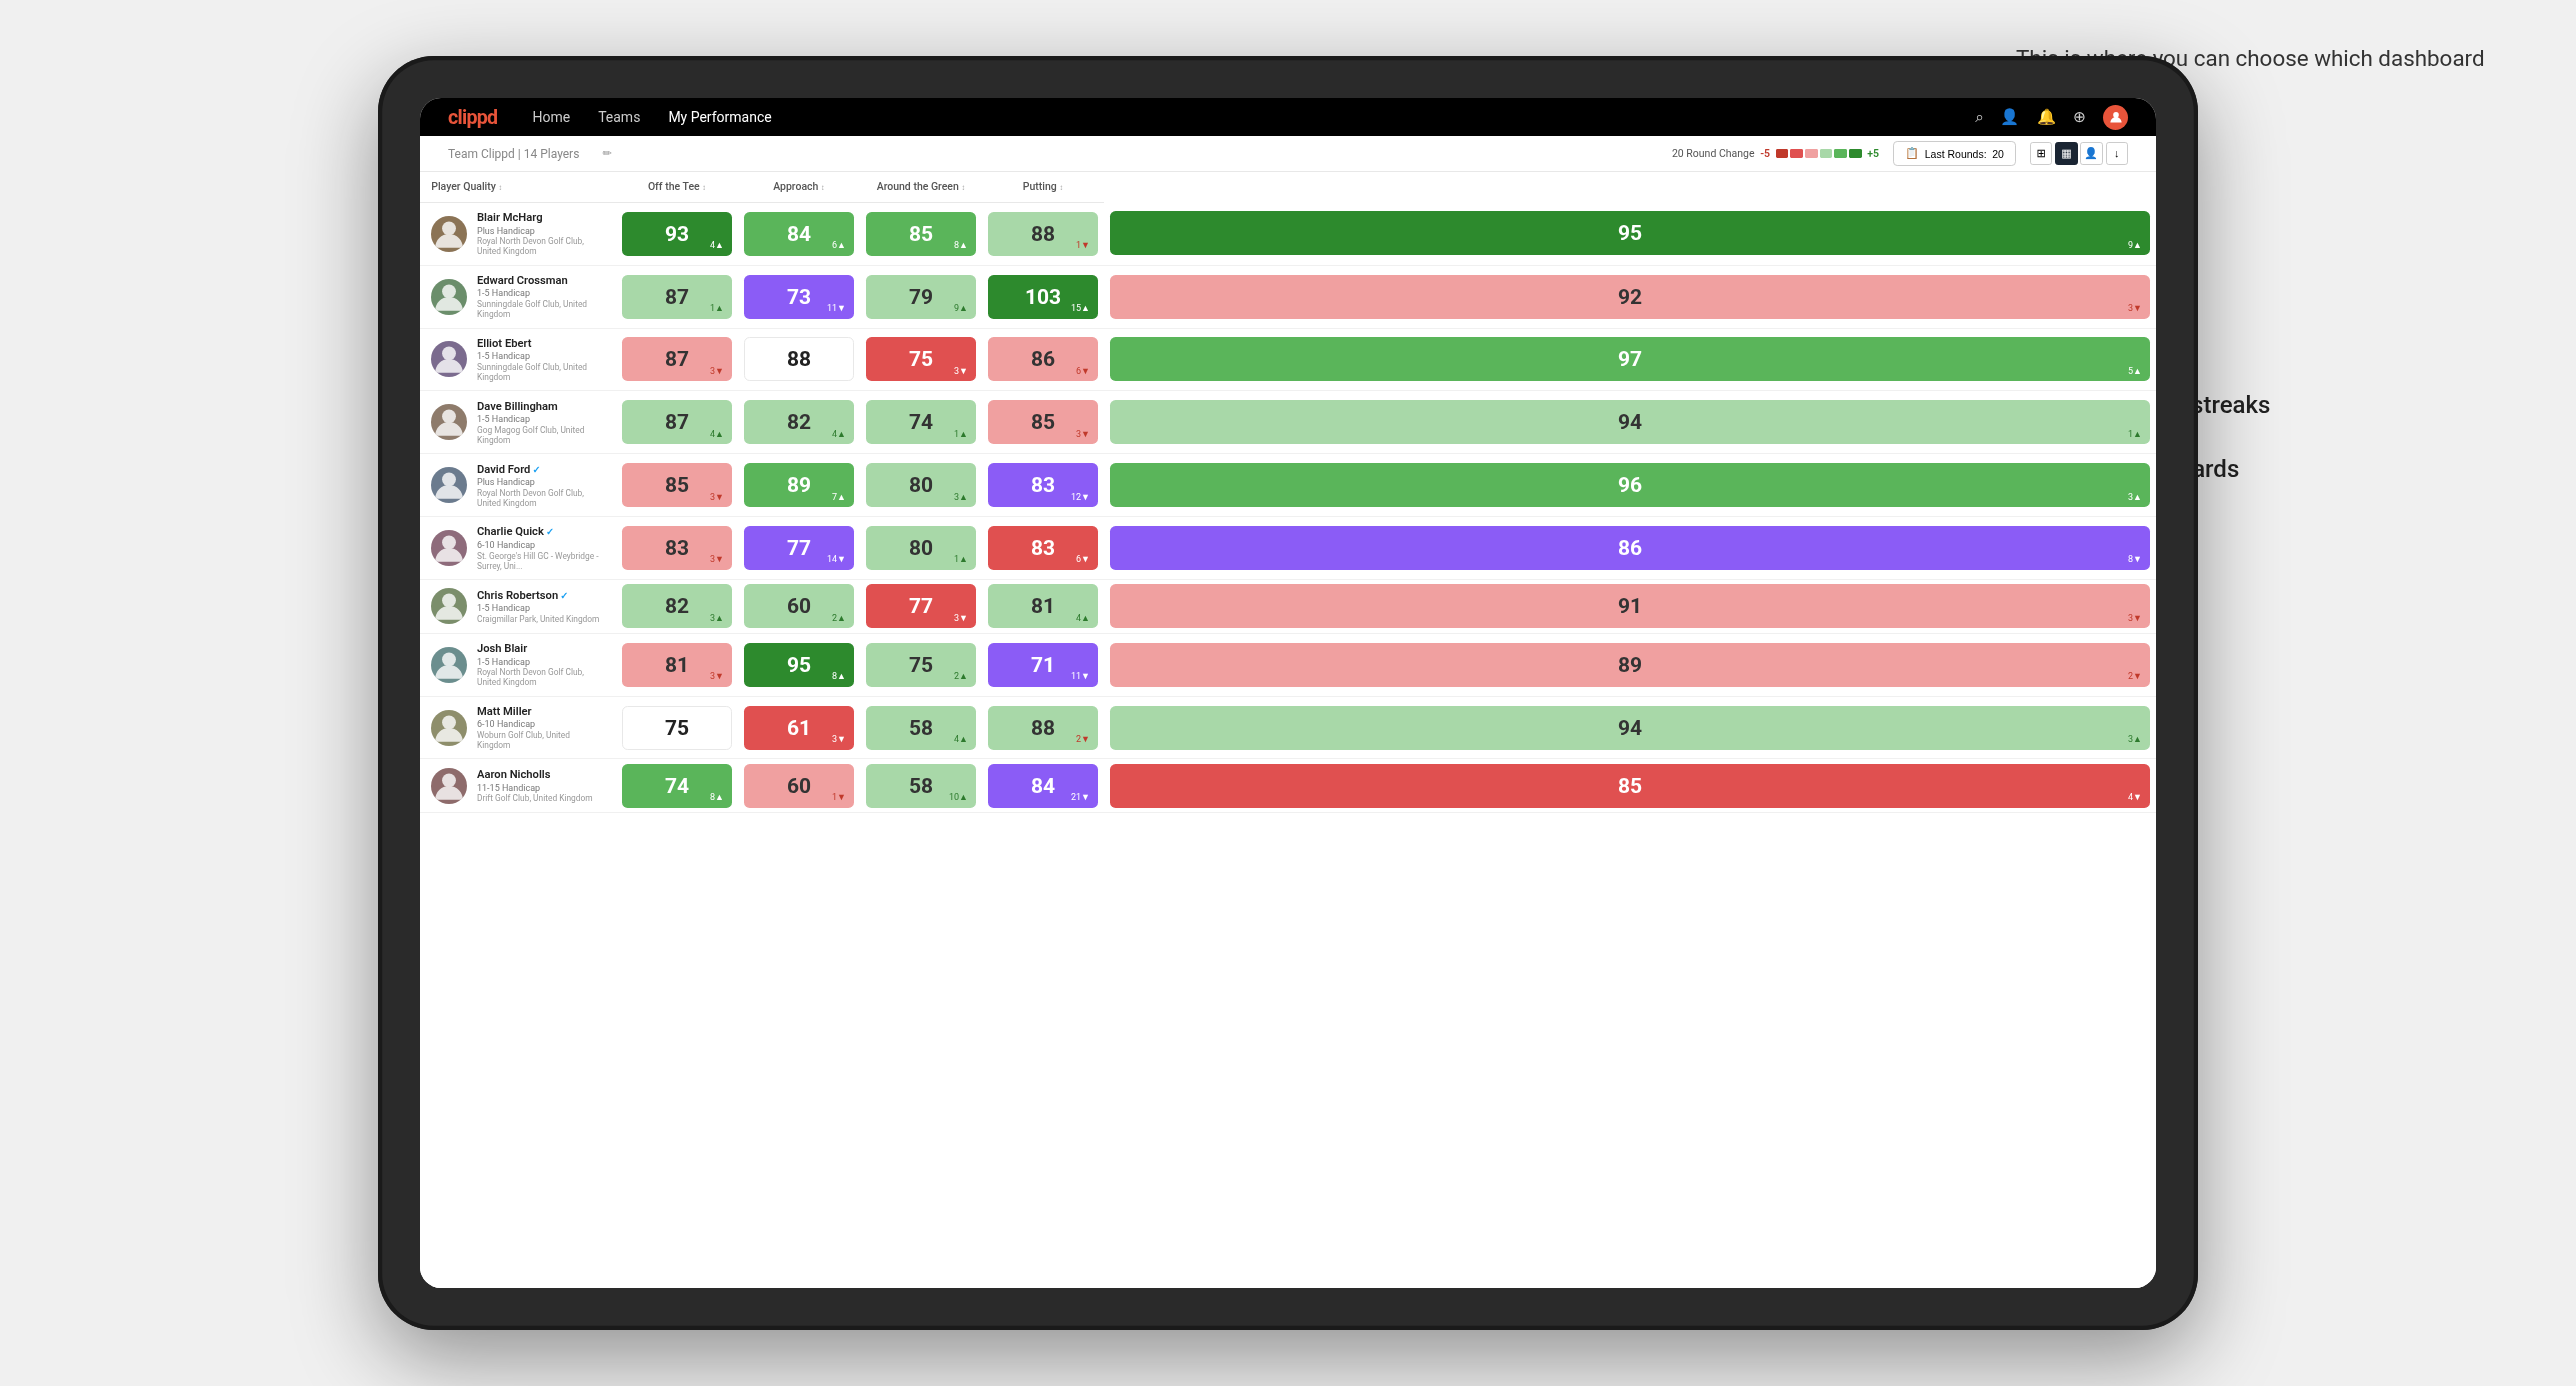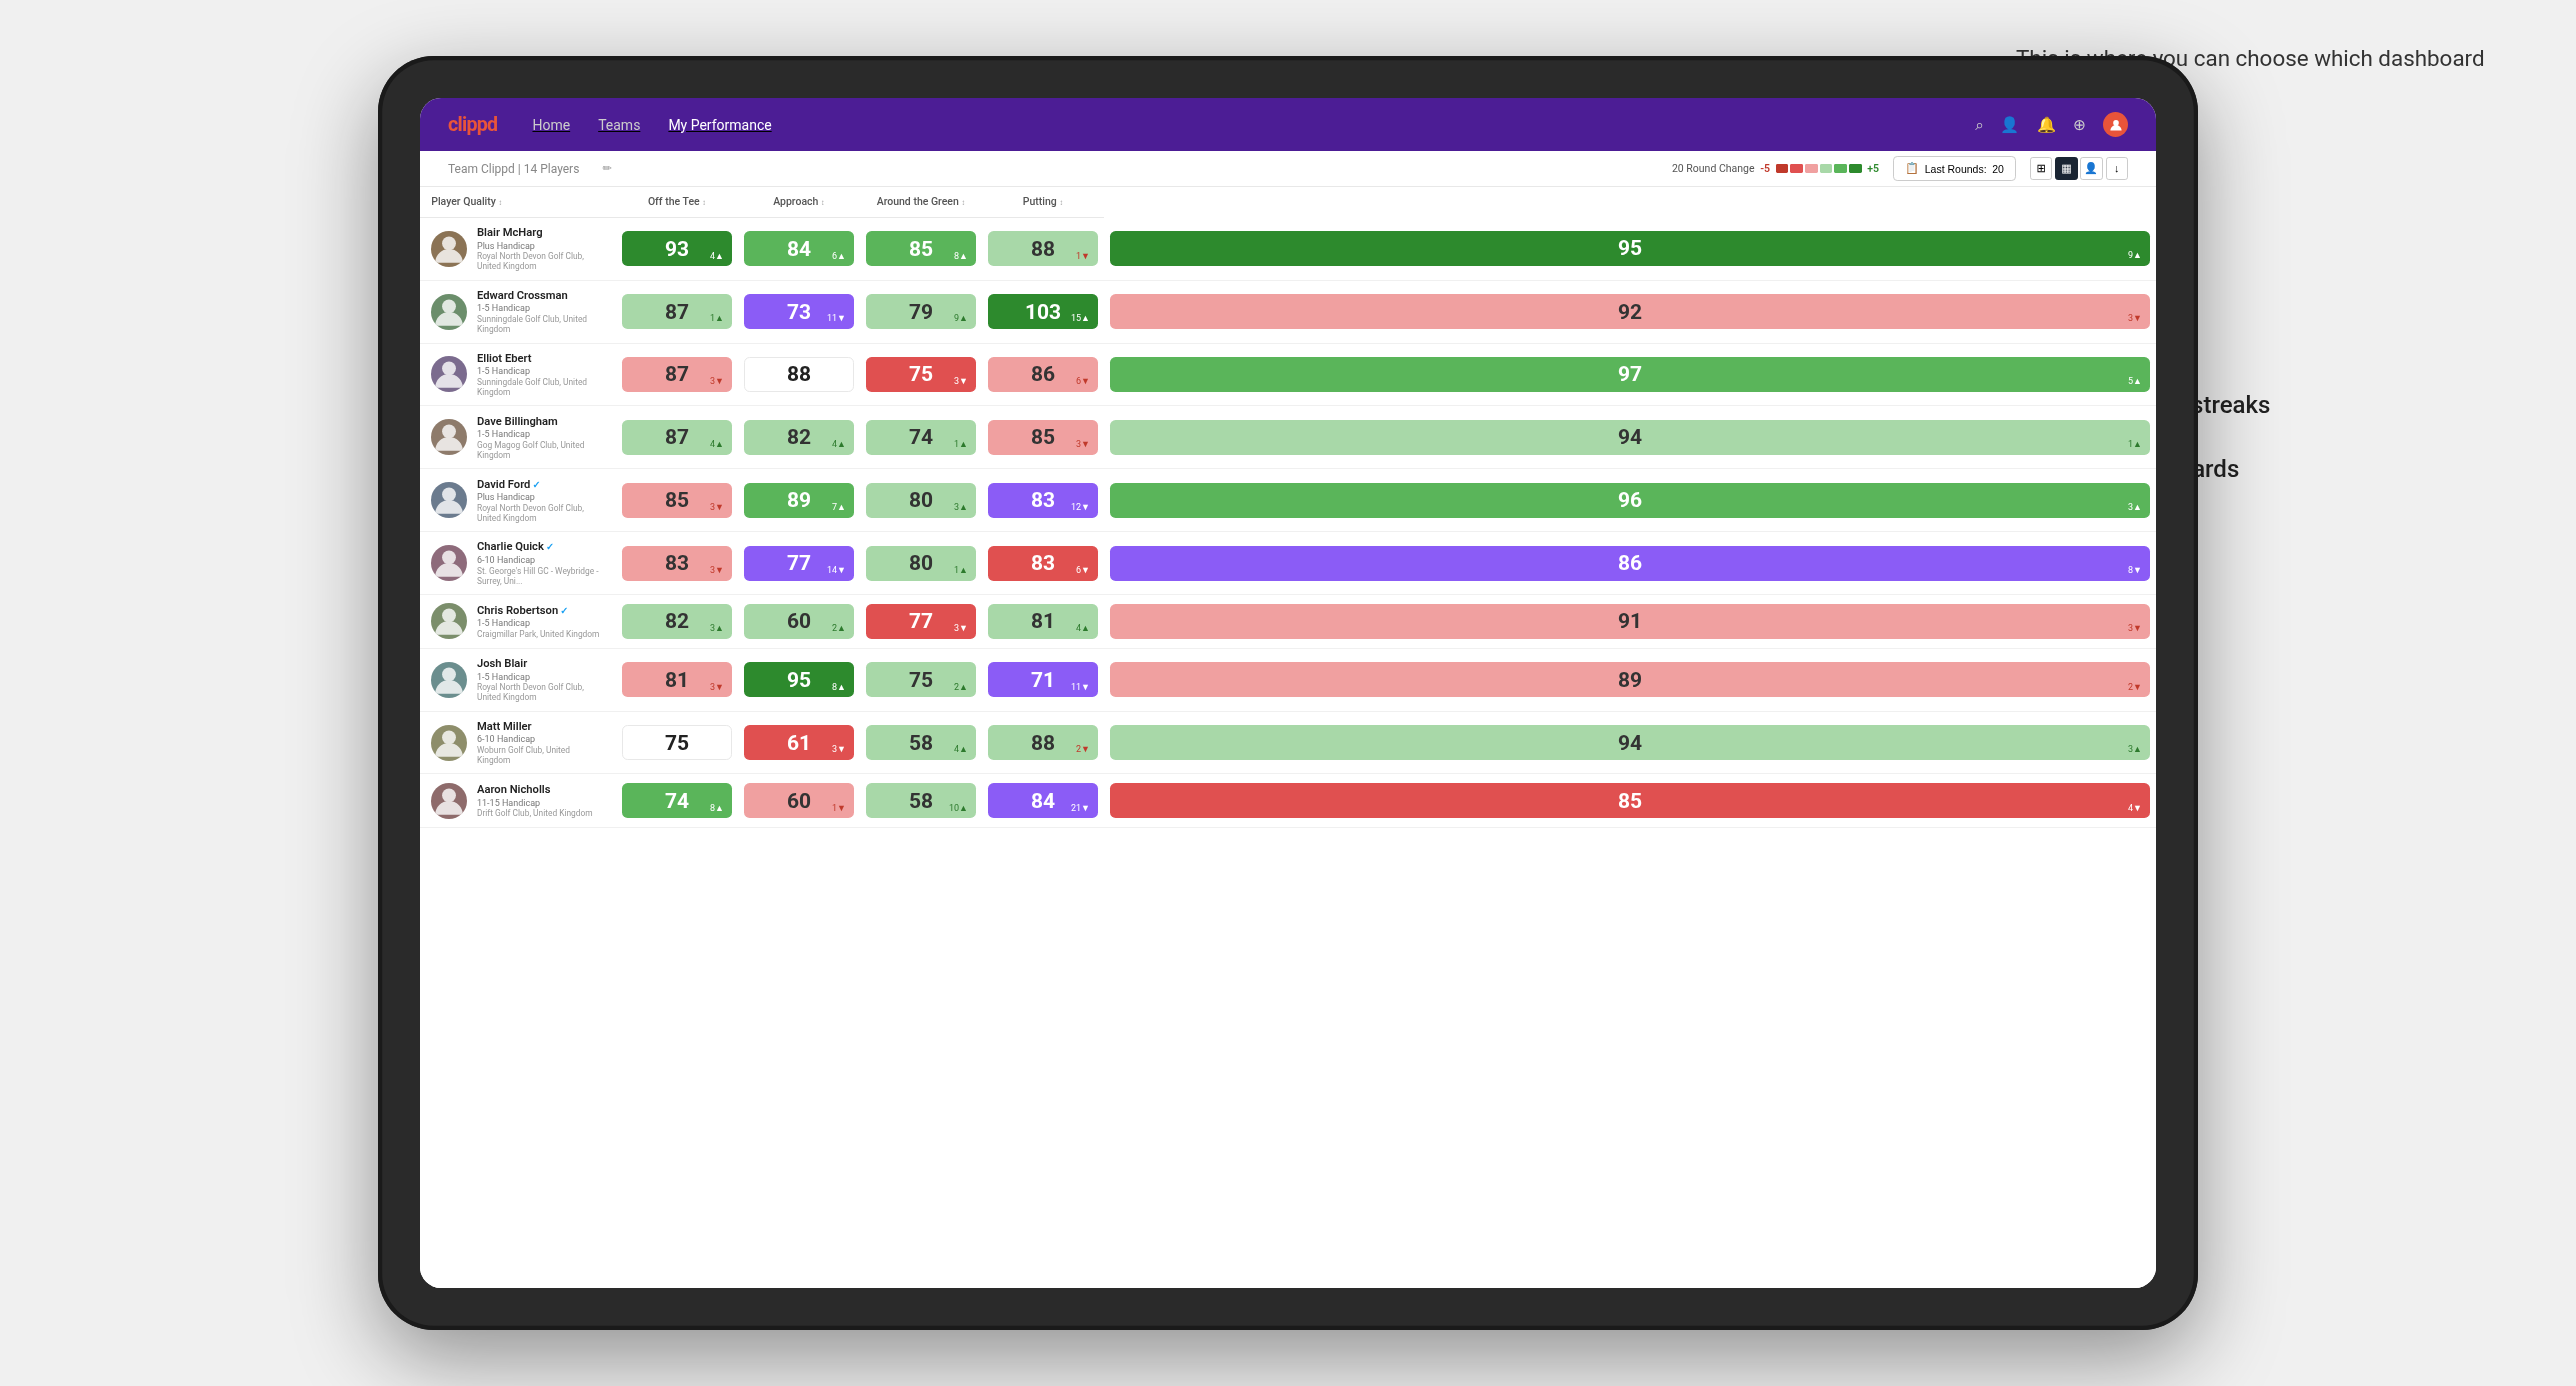--- a/index.html
+++ b/index.html
@@ -31,22 +31,22 @@
       height: 100%;
       background: #fff;
       border-radius: 21px;
       overflow: hidden;
       display: flex;
       flex-direction: column;
     }
 
     
     .nav-bar {
-      background: #4c1d95;
-      height: 53px;
+      background: #000000;
+      height: 38px;
       display: flex;
       align-items: center;
       padding: 16px 28px;
       flex-shrink: 0;
     }
 
     .logo {
       color: #e8543a;
       font-size: 19.6px;
       font-weight: 700;
@@ -324,21 +324,21 @@
     }
 
     .score-cell {
       text-align: center;
       vertical-align: middle;
       padding: 0;
     }
 
     .score-box {
       margin: 4.2px 5.6px;
-      height: 35px;
+      height: 44px;
       border-radius: 5.6px;
       display: flex;
       align-items: center;
       justify-content: center;
       position: relative;
     }
 
     .score-number {
       font-size: 21px;
       font-weight: 700;

